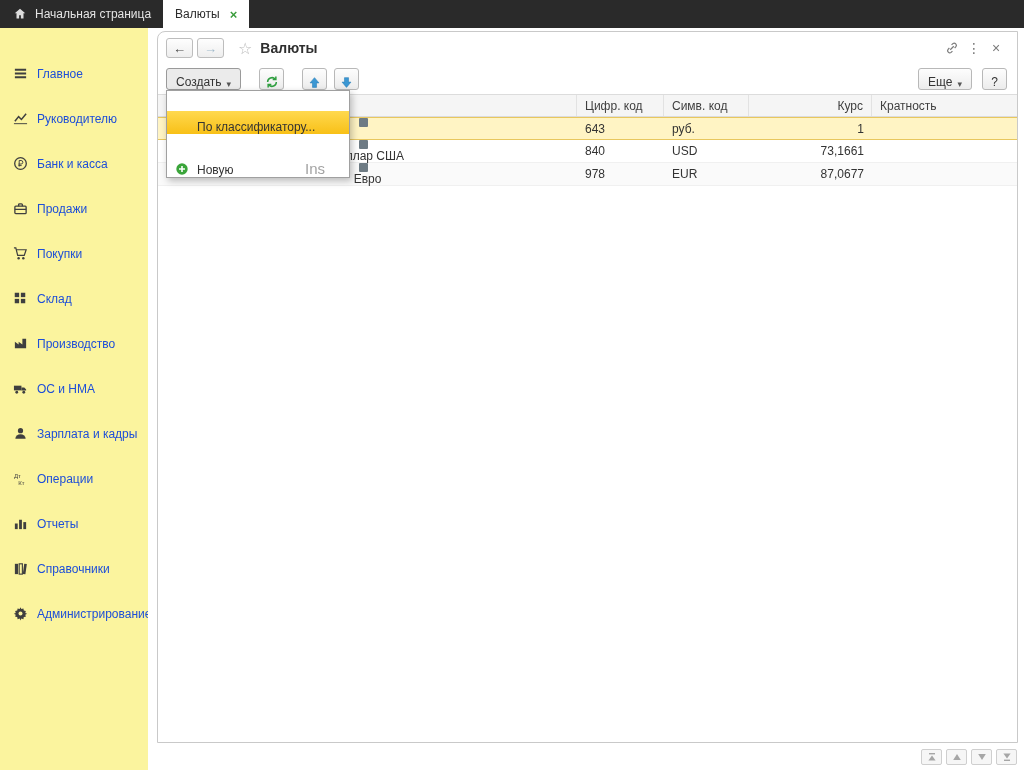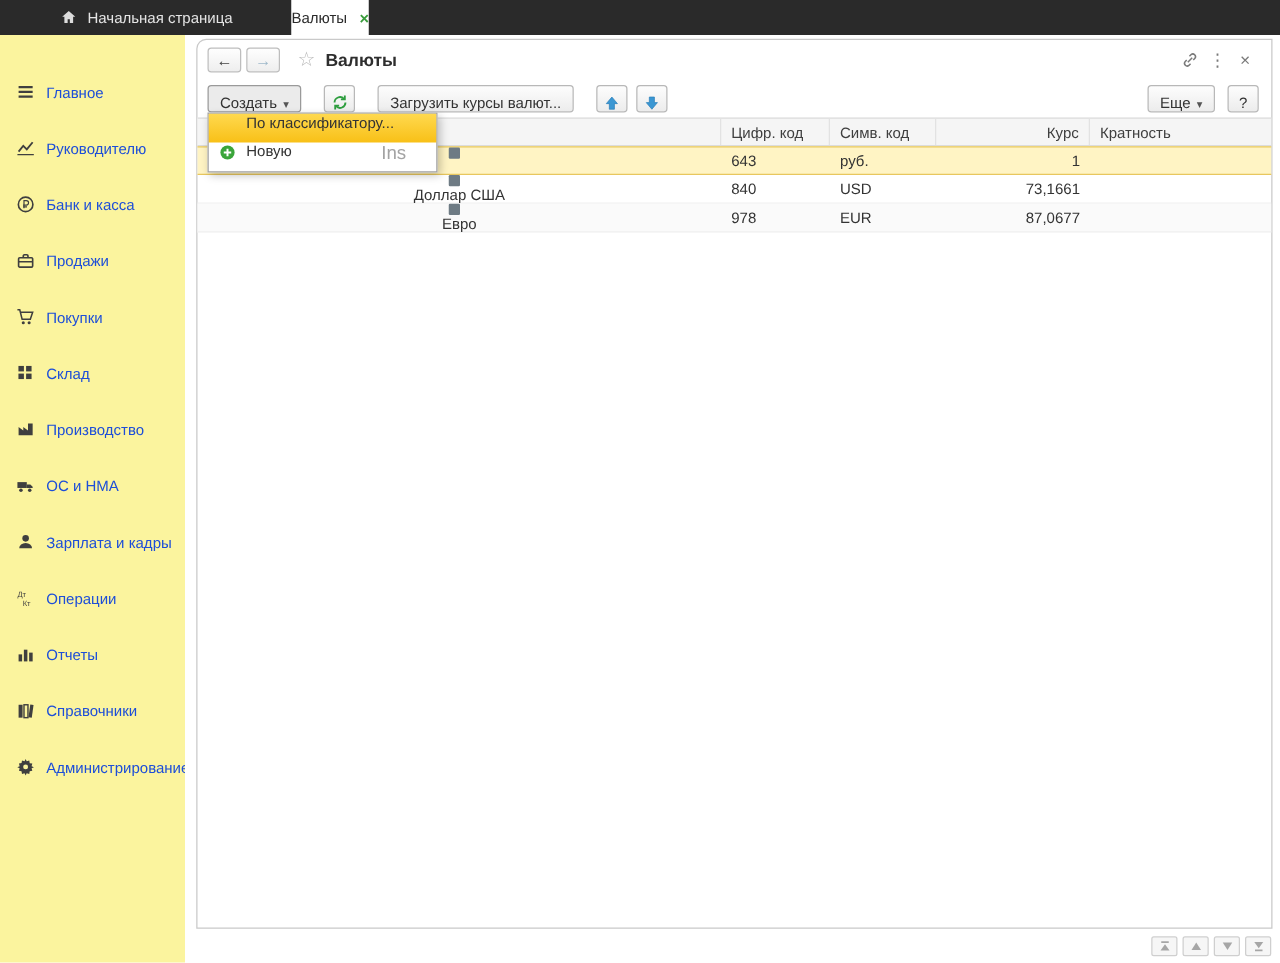--- a/index.html
+++ b/index.html
@@ -7,22 +7,22 @@
   body {
     width:1024px; height:770px; position:relative; overflow:hidden;
     font-family:"Liberation Sans","DejaVu Sans",sans-serif;
     font-size:12px; color:#333; background:#fff;
   }
   svg { display:block; }
 
   
   .topbar { position:absolute; left:0; top:0; width:100%; height:28px;
     background:#2a2a2a; display:flex; align-items:stretch; }
-  .tab { display:flex; align-items:center; gap:7px; padding:0 0;
-    color:#e4e4e4; cursor:default; white-space:nowrap;margin-left:47px; }
+  .tab { display:flex; align-items:center; gap:7px; padding:0 12px;
+    color:#e4e4e4; cursor:default; white-space:nowrap; }
   .tab.active { background:#ffffff; color:#2b2b2b; }
   .tab-close { color:#3a9c3c; font-weight:bold; font-size:13px; margin-left:3px; }
 
   
   .sidebar { position:absolute; left:0; top:28px; width:148px; bottom:0;
     background:#fbf49e; padding-top:8px; }
   .sb-item { display:flex; align-items:flex-end; gap:9px; height:28px;
     padding-left:12px; color:#1d4ed8; cursor:default;margin-top:17px; }
   .sb-ic { width:16px; height:16px; flex:0 0 16px; display:flex;
     align-items:center; justify-content:center; }
@@ -64,21 +64,21 @@
   .trow { display:flex; height:23px; align-items:center; border-bottom:1px solid #f0f0f0; }
   .trow > div { height:100%; display:flex; align-items:center; padding:0 8px; }
   .trow.selected { background:#fff4c4; border-top:1px solid #e8c75e; border-bottom:1px solid #e8c75e; }
   .trow.alt { background:#fafafa; }
   .dash { width:9px; height:3px; background:#6e7b84; border-radius:1px;
     margin-right:8px; flex:0 0 9px; }
 
   
   .dropdown { position:absolute; left:8px; top:58px; width:184px; background:#fff;
     border:1px solid #a0a0a0; box-shadow:2px 3px 7px rgba(0,0,0,.25); z-index:20; }
-  .mi { height:23px; display:flex; align-items:flex-start; padding:0 6px; gap:6px; color:#333; }
+  .mi { height:23px; display:flex; align-items:flex-end; padding:0 6px; gap:6px; color:#333;margin-top:20px; }
   .mi.hl { background:linear-gradient(#ffd94f,#f8c017); }
   .mi-ic { width:18px; height:16px; flex:0 0 18px; display:flex;
     align-items:center; justify-content:center; }
   .mi .shortcut { margin-left:auto; color:#a3a3a3; padding-right:18px; font-size:15px; }
 
   
   .bottombar { position:absolute; right:7px; bottom:5px; display:flex; gap:4px; }
   .pgbtn { width:21px; height:16px; border:1px solid #cfcfcf; border-radius:2px;
     background:#f6f6f6; display:flex; align-items:center; justify-content:center; padding:0; }
 </style>
@@ -252,21 +252,20 @@
       <button class="btn iconbtn mr18">
         <span>
           <svg viewBox="0 0 16 16" width="14" height="14">
               <path d="M3 8a5 5 0 0 1 8.6-3.4" fill="none" stroke="#2e9e3f" stroke-width="1.7"></path>
               <path d="M12.4 1.6v3.6H8.8" fill="none" stroke="#2e9e3f" stroke-width="1.7"></path>
               <path d="M13 8a5 5 0 0 1-8.6 3.4" fill="none" stroke="#2e9e3f" stroke-width="1.7"></path>
               <path d="M3.6 14.4v-3.6h3.6" fill="none" stroke="#2e9e3f" stroke-width="1.7"></path>
             </svg>
         </span>
       </button>
-      <button class="btn mr18">Загрузить курсы валют...</button>
       <button class="btn iconbtn mr7">
         <span>
           <svg viewBox="0 0 16 16" width="13" height="13">
               <path d="M8 2l5.5 6.5H10.5V14h-5V8.5H2.5z" fill="#3b97d3" stroke="#2a7fb8" stroke-width="0.7"></path>
             </svg>
         </span>
       </button>
       <button class="btn iconbtn">
         <span>
           <svg viewBox="0 0 16 16" width="13" height="13">

